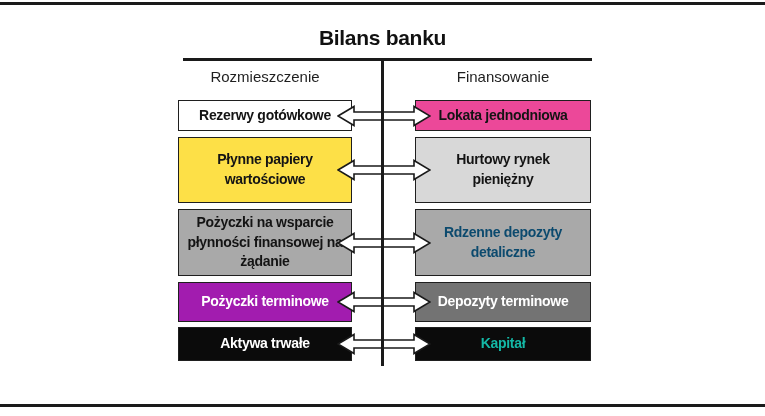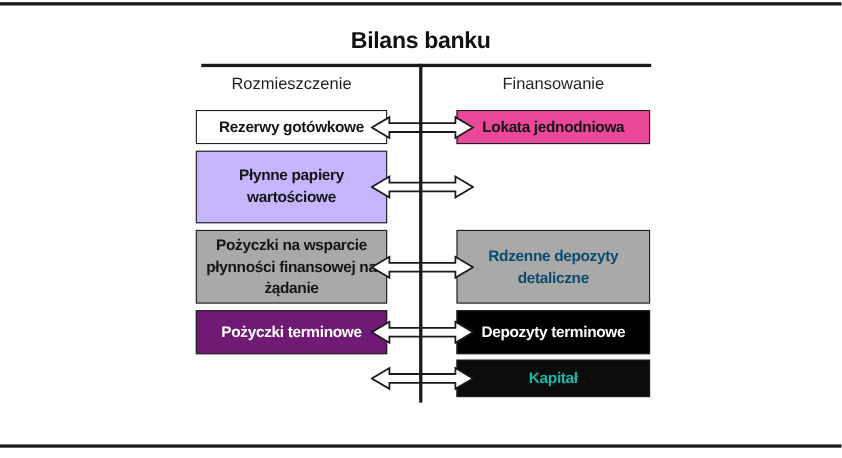--- a/index.html
+++ b/index.html
@@ -89,53 +89,59 @@
     </div>
     <svg class="arrow" viewBox="0 0 94 22" preserveAspectRatio="none">
       <polygon points="1,11 17,1.5 17,7 77,7 77,1.5 93,11 77,20.5 77,15 17,15 17,20.5" stroke-width="1.6" stroke-linejoin="miter" fill="#ffffff" stroke="#1a1a1a"></polygon>
     </svg>
     <div class="box box-right" style="background: #ec4899; color: rgb(20, 20, 20);">
       <span>Lokata jednodniowa</span>
     </div>
   </div>
 
   <div class="row r2">
-    <div class="box box-left" style="background: #c4b5fd; color: rgb(20, 20, 20);">
+    <div class="box box-left" style="background: #fde047; color: rgb(20, 20, 20);">
       <span>Płynne papiery wartościowe</span>
     </div>
     <svg class="arrow" viewBox="0 0 94 22" preserveAspectRatio="none">
       <polygon points="1,11 17,1.5 17,7 77,7 77,1.5 93,11 77,20.5 77,15 17,15 17,20.5" stroke-width="1.6" stroke-linejoin="miter" fill="#ffffff" stroke="#1a1a1a"></polygon>
     </svg>
+    <div class="box box-right" style="background: rgb(216, 216, 216); color: rgb(20, 20, 20);">
+      <span>Hurtowy rynek pieniężny</span>
+    </div>
   </div>
 
   <div class="row r3">
     <div class="box box-left" style="background: rgb(169, 169, 169); color: rgb(20, 20, 20);">
       <span>Pożyczki na wsparcie płynności finansowej na żądanie</span>
     </div>
     <svg class="arrow" viewBox="0 0 94 22" preserveAspectRatio="none">
       <polygon points="1,11 17,1.5 17,7 77,7 77,1.5 93,11 77,20.5 77,15 17,15 17,20.5" stroke-width="1.6" stroke-linejoin="miter" fill="#ffffff" stroke="#1a1a1a"></polygon>
     </svg>
     <div class="box box-right" style="background: rgb(169, 169, 169); color: #0c4a6e;">
       <span>Rdzenne depozyty detaliczne</span>
     </div>
   </div>
 
   <div class="row r4">
-    <div class="box box-left" style="background: #701a75; color: rgb(255, 255, 255);">
+    <div class="box box-left" style="background: #a21caf; color: rgb(255, 255, 255);">
       <span>Pożyczki terminowe</span>
     </div>
     <svg class="arrow" viewBox="0 0 94 22" preserveAspectRatio="none">
       <polygon points="1,11 17,1.5 17,7 77,7 77,1.5 93,11 77,20.5 77,15 17,15 17,20.5" stroke-width="1.6" stroke-linejoin="miter" fill="#ffffff" stroke="#1a1a1a"></polygon>
     </svg>
-    <div class="box box-right" style="background: #000000; color: rgb(255, 255, 255);">
+    <div class="box box-right" style="background: #737373; color: rgb(255, 255, 255);">
       <span>Depozyty terminowe</span>
     </div>
   </div>
 
   <div class="row r5">
+    <div class="box box-left" style="background: rgb(11, 11, 11); color: rgb(255, 255, 255);">
+      <span>Aktywa trwałe</span>
+    </div>
     <svg class="arrow" viewBox="0 0 94 22" preserveAspectRatio="none">
       <polygon points="1,11 17,1.5 17,7 77,7 77,1.5 93,11 77,20.5 77,15 17,15 17,20.5" stroke-width="1.6" stroke-linejoin="miter" fill="#ffffff" stroke="#1a1a1a"></polygon>
     </svg>
     <div class="box box-right" style="background: rgb(11, 11, 11); color: #14b8a6;">
       <span>Kapitał</span>
     </div>
   </div>
 </div>
 
   <div class="rule rule-bottom"></div>

